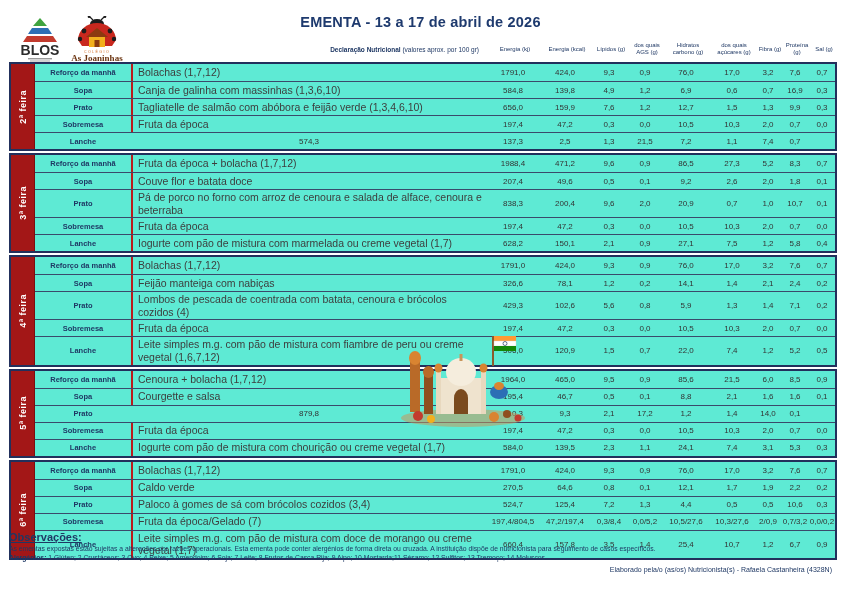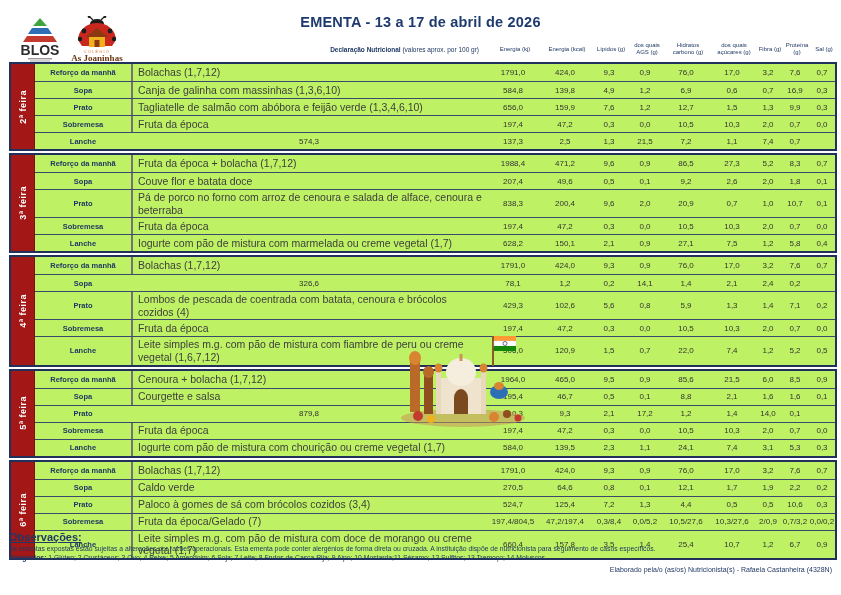--- a/index.html
+++ b/index.html
@@ -17,42 +17,42 @@
   }
   .nut-header {
     position:absolute; top:37px; left:9px; width:828px; height:24px;
     display:grid; grid-template-columns:24px 96px 1fr var(--numcols); align-items:center;
   }
   .decl-cell { grid-column:2 / 4; text-align:right; padding-right:10px; color:#1F3864; font-size:6.5px; }
   .decl-label { font-weight:bold; }
   .col-head { font-size:6px; color:#1F3864; text-align:center; line-height:1.15; padding:0 1px; }
   
   .table-area { position:absolute; top:62px; left:9px; width:828px; }
-  .day-block { display:flex; border:2px solid #22305C; margin-bottom:2px; background:#bef264; }
+  .day-block { display:flex; border:2px solid #22305C; margin-bottom:2px; background:#5eead4; }
   .day-cell {
     width:24px; flex:0 0 24px; background:#A31717; border-right:1px solid #7A1010;
     display:flex; align-items:center; justify-content:center;
   }
   .day-cell span {
     writing-mode:vertical-rl; transform:rotate(180deg);
     color:#ffffff; font-weight:bold; font-size:9px; letter-spacing:0.5px; white-space:nowrap;
   }
   .rows { flex:1; display:flex; flex-direction:column; }
   .meal-row {
     display:grid; grid-template-columns:96px 1fr var(--numcols);
     min-height:17px; align-items:stretch; border-top:1px solid #3A4A6B;
   }
   .meal-row:first-child { border-top:none; }
   .meal-label {
     font-size:7.5px; font-weight:bold; color:#1F3864; text-align:center;
     display:flex; align-items:center; justify-content:center; padding:1px 2px;
   }
   .dish {
     font-size:10.5px; color:#3D3D3D; padding:1px 2px 1px 5px;
-    border-left:2px solid #737373; white-space:pre-line; line-height:1.2;
+    border-left:2px solid #b91c1c; white-space:pre-line; line-height:1.2;
     display:flex; align-items:center;
   }
   .val { font-size:8px; color:#333333; display:flex; align-items:center; justify-content:center; text-align:center; }
   
   .footer { position:absolute; left:9px; top:531px; width:823px; color:#1F3864; }
   .obs-title { font-size:11px; font-weight:bold;text-decoration:underline; }
   .obs-line { font-size:6.8px; margin-top:1.5px; line-height:1.25; }
   .allergens-label { font-weight:bold; }
   .elaborated { position:absolute; right:9px; top:566px; font-size:7px; color:#1F3864; }
   
@@ -266,20 +266,21 @@
             <div class="val">9,3</div>
             <div class="val">0,9</div>
             <div class="val">76,0</div>
             <div class="val">17,0</div>
             <div class="val">3,2</div>
             <div class="val">7,6</div>
             <div class="val">0,7</div>
           </div>
           <div class="meal-row">
             <div class="meal-label">Sopa</div>
+            <div class="dish">Feijão manteiga com nabiças</div>
             <div class="val">326,6</div>
             <div class="val">78,1</div>
             <div class="val">1,2</div>
             <div class="val">0,2</div>
             <div class="val">14,1</div>
             <div class="val">1,4</div>
             <div class="val">2,1</div>
             <div class="val">2,4</div>
             <div class="val">0,2</div>
           </div>

